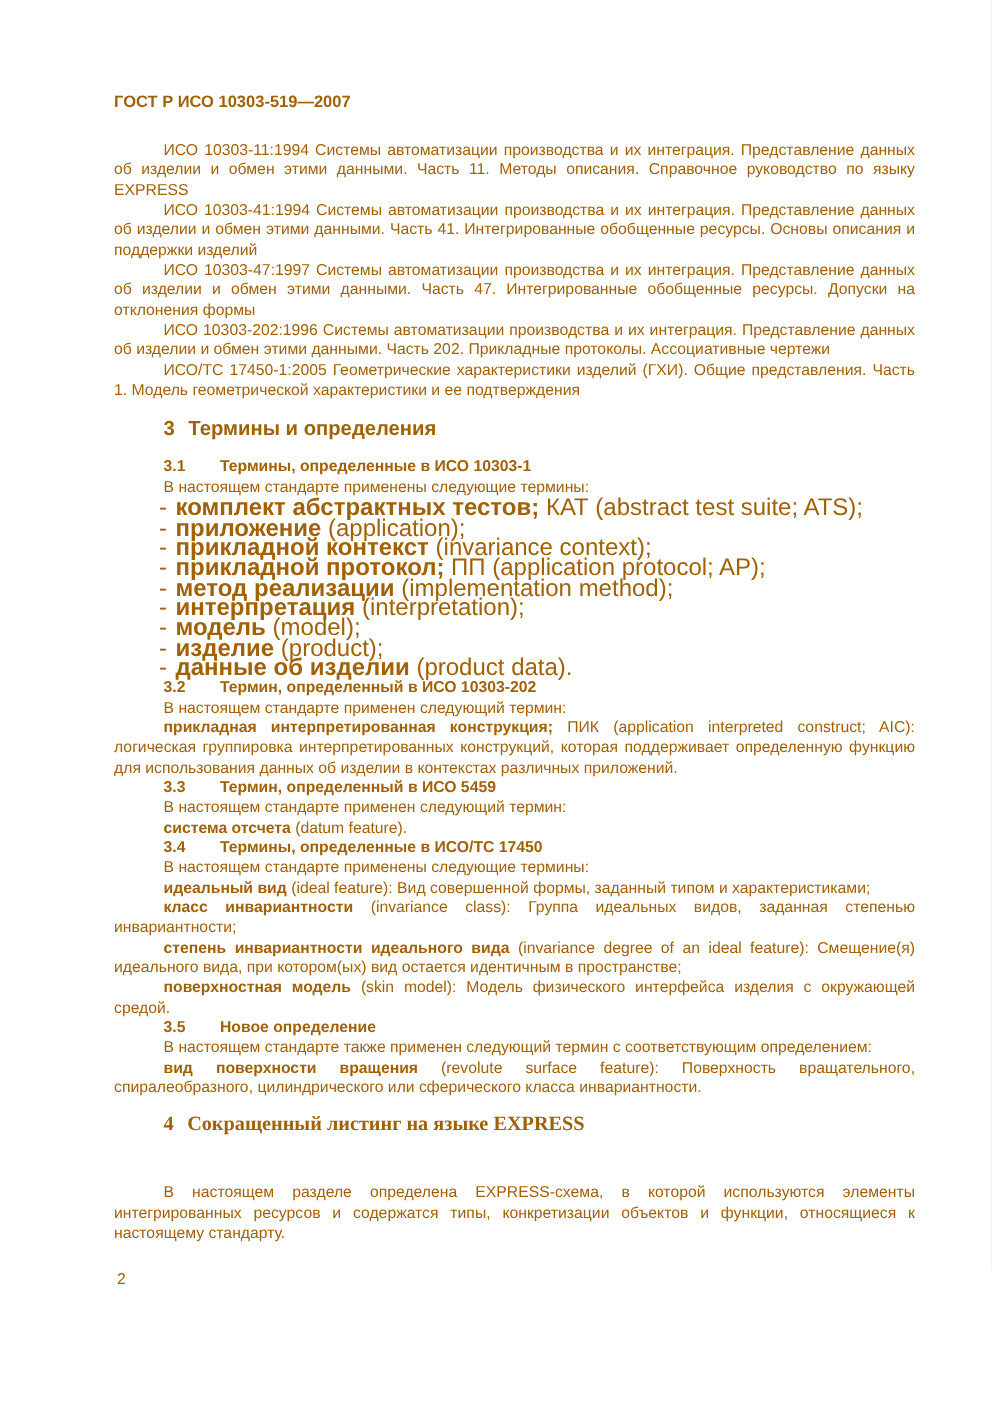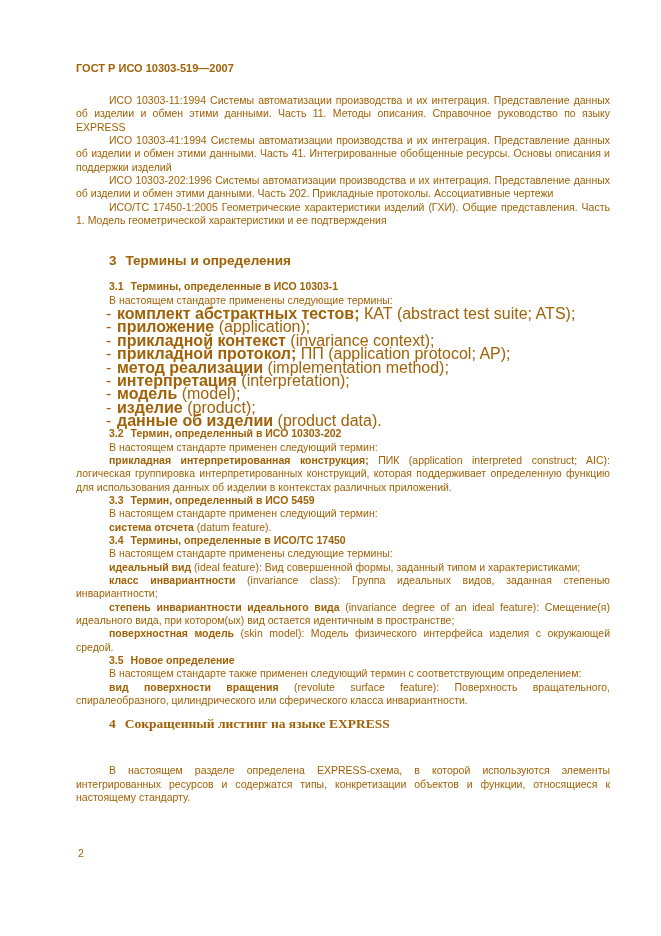--- a/index.html
+++ b/index.html
@@ -14,43 +14,44 @@
   }
   .content { position: absolute; left: 76px; top: 62px; width: 534px; }
   .doc-header { font-weight: bold; font-size: 11px; line-height: 13px; margin: 0 0 19px 0; }
   p.body {
     font-size: 10.5px; line-height: 13.35px;
     text-align: justify; text-indent: 33px;
     margin: 0;
   }
   h2.sec {
     font-size: 13.5px; line-height: 17px; font-weight: bold;
-    margin: 25px 0 11px 0; padding-left: 33px;
+    margin: 10px 0 11px 0; padding-left: 33px;
   }
   h2.sec4 { margin: 8px 0 32px 0; font-family: Liberation Serif, serif; }
   h2.sec .num { margin-right: 9px; }
   h3.sub {
     font-size: 10.5px; line-height: 13.35px; font-weight: bold;
     margin: 0; padding-left: 33px;
   }
-  h3.sub .num { margin-right: 7px; }
+  h3.sub .num { margin-right: 23px; }
   .li { font-size: 16px; line-height: 13.35px; padding-left: 30px; }
   .dash { display: inline-block; width: 11px; }
   .pagenum { position: absolute; left: 78px; top: 847px; font-size: 10.5px; line-height: 13px; }
 </style>
 </head>
 <body>
 
 <div class="page">
   <div class="content">
 
     <div class="doc-header">ГОСТ Р ИСО 10303-519—2007</div>
 
     <p class="body">ИСО 10303-11:1994 Системы автоматизации производства и их интеграция. Представление данных об изделии и обмен этими данными. Часть 11. Методы описания. Справочное руководство по языку EXPRESS</p>
     <p class="body">ИСО 10303-41:1994 Системы автоматизации производства и их интеграция. Представление данных об изделии и обмен этими данными. Часть 41. Интегрированные обобщенные ресурсы. Основы описания и поддержки изделий</p>
+    <p class="body">ИСО 10303-47:1997 Системы автоматизации производства и их интеграция. Представление данных об изделии и обмен этими данными. Часть 47. Интегрированные обобщенные ресурсы. Допуски на отклонения формы</p>
     <p class="body">ИСО 10303-202:1996 Системы автоматизации производства и их интеграция. Представление данных об изделии и обмен этими данными. Часть 202. Прикладные протоколы. Ассоциативные чертежи</p>
     <p class="body">ИСО/ТС 17450-1:2005 Геометрические характеристики изделий (ГХИ). Общие представления. Часть 1. Модель геометрической характеристики и ее подтверждения</p>
 
     <h2 class="sec"><span class="num">3</span><span>Термины и определения</span></h2>
 
     <h3 class="sub"><span class="num">3.1</span><span>Термины, определенные в ИСО 10303-1</span></h3>
     <p class="body">В настоящем стандарте применены следующие термины:</p>
 
     <div class="li"><span class="dash">-</span><b>комплект абстрактных тестов;</b><span> КАТ (abstract test suite; ATS);</span></div>
     <div class="li"><span class="dash">-</span><b>приложение</b><span> (application);</span></div>

